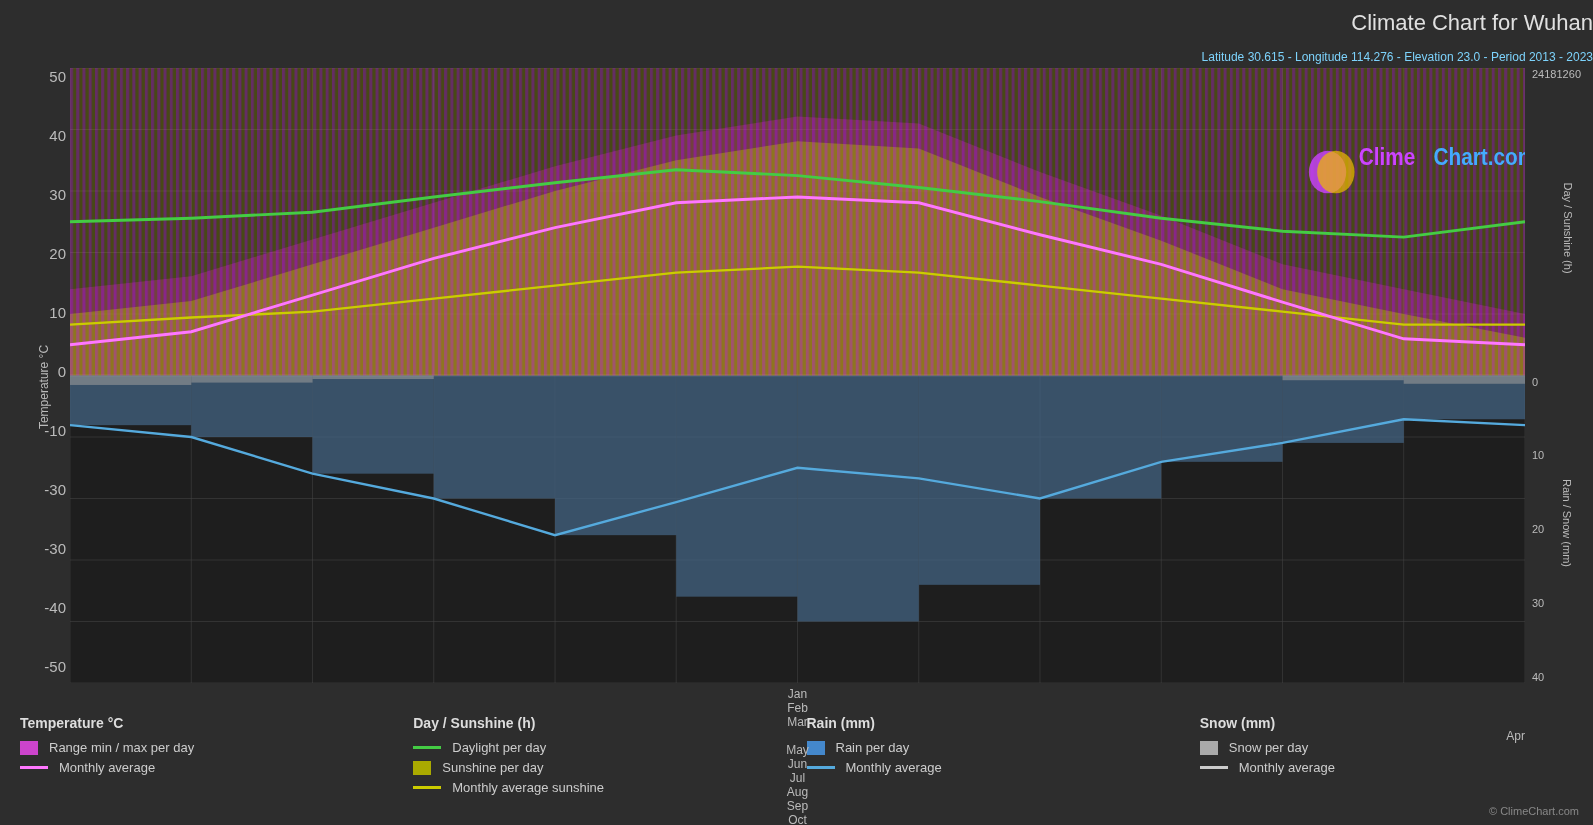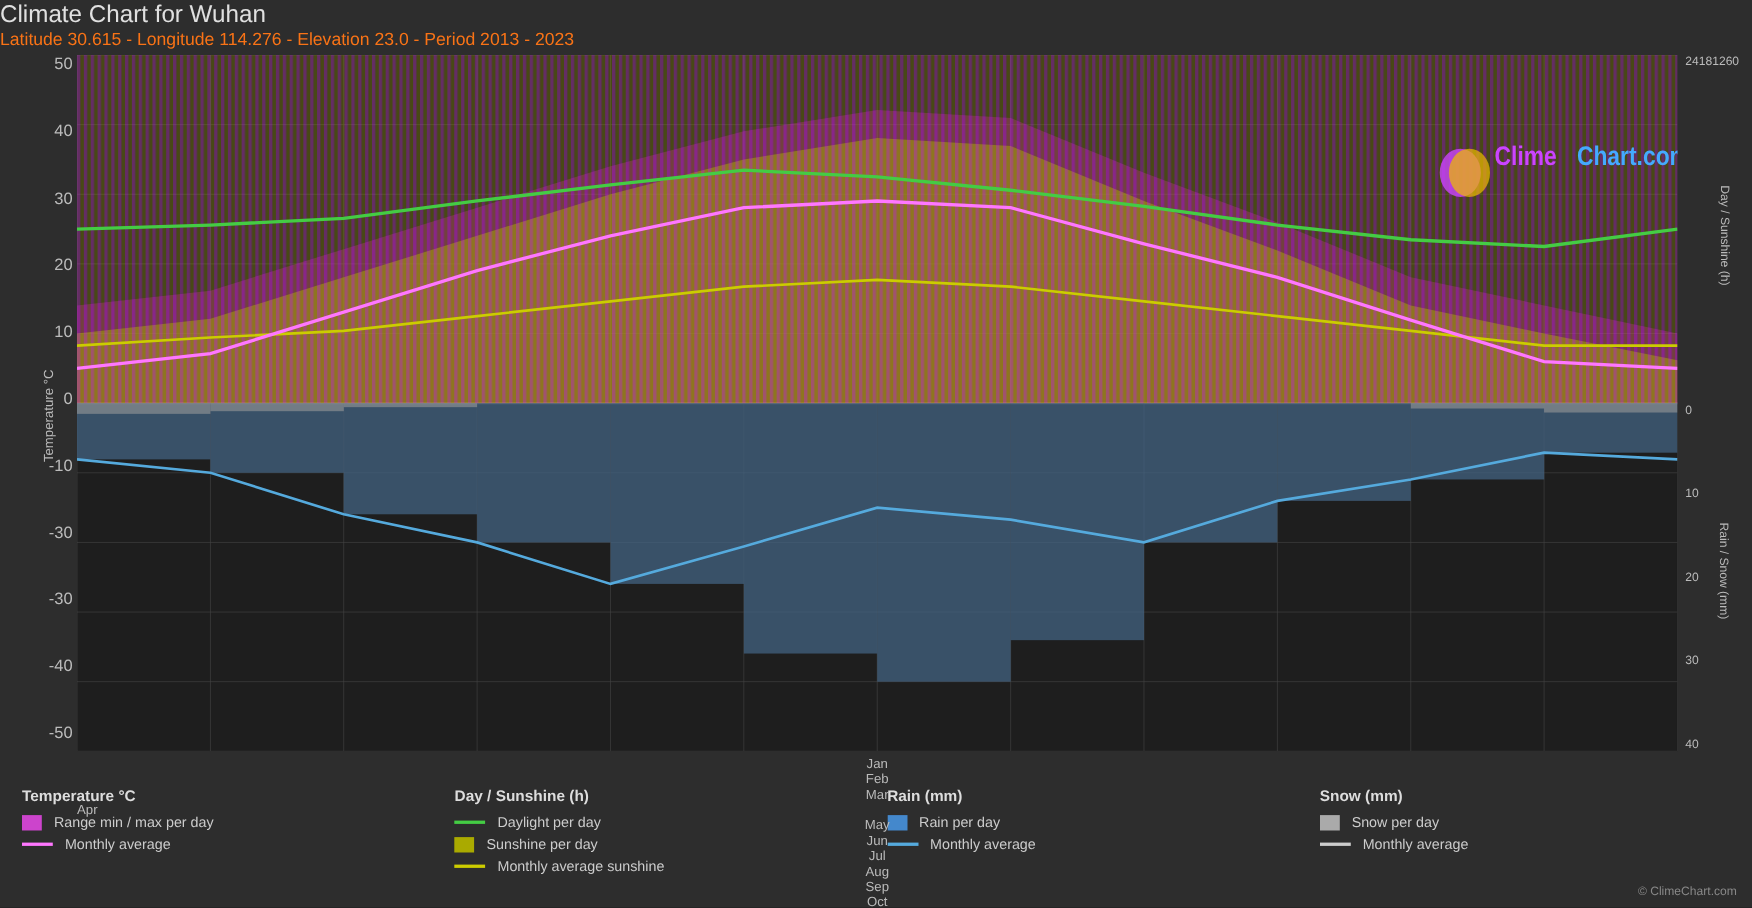--- a/index.html
+++ b/index.html
@@ -12,32 +12,32 @@
       overflow: hidden;
     }
     .page-container {
       width: 1593px;
       height: 825px;
       position: relative;
       display: flex;
       flex-direction: column;
     }
     .header {
-      text-align: left;
-      padding: 0 0 4px 0;
+      text-align: right;
+      padding: 10px 0 4px 0;
     }
     .main-title {
       font-size: 22px;
       color: #e0e0e0;
       font-weight: normal;
     }
     .sub-title {
-      font-size: 16px;
-      color: #f97316;
-      margin-top: 2px;
+      font-size: 12px;
+      color: #7dd3fc;
+      margin-top: 14px;
     }
     
     .legend {
       display: flex;
       flex-direction: row;
       padding: 10px 10px 0 10px;
       gap: 0;
       height: 120px;
     }
     .legend-col {
@@ -310,21 +310,21 @@
           <div style="position:absolute; top:25%; right:-30px; transform:rotate(90deg); transform-origin:center center; white-space:nowrap; font-size:11px; color:#bbb;">Day / Sunshine (h)</div>
 
           <div style="position:absolute; bottom:25%; right:-28px; transform:rotate(90deg); transform-origin:center center; white-space:nowrap; font-size:11px; color:#bbb;">Rain / Snow (mm)</div>
         </div>
       </div>
 
       <div style="display:flex; padding: 4px 0 0 0; font-size:12px; color:#bbb; height:22px;flex-direction:column;">
         <div style="flex:1; text-align:center;">Jan</div>
         <div style="flex:1; text-align:center;">Feb</div>
         <div style="flex:1; text-align:center;">Mar</div>
-        <div style="flex:1; text-align:left;">Apr</div>
+        <div style="flex:1; text-align:right;">Apr</div>
         <div style="flex:1; text-align:center;">May</div>
         <div style="flex:1; text-align:center;">Jun</div>
         <div style="flex:1; text-align:center;">Jul</div>
         <div style="flex:1; text-align:center;">Aug</div>
         <div style="flex:1; text-align:center;">Sep</div>
         <div style="flex:1; text-align:center;">Oct</div>
         <div style="flex:1; text-align:center;">Nov</div>
         <div style="flex:1; text-align:center;">Dec</div>
       </div>
     </div>

